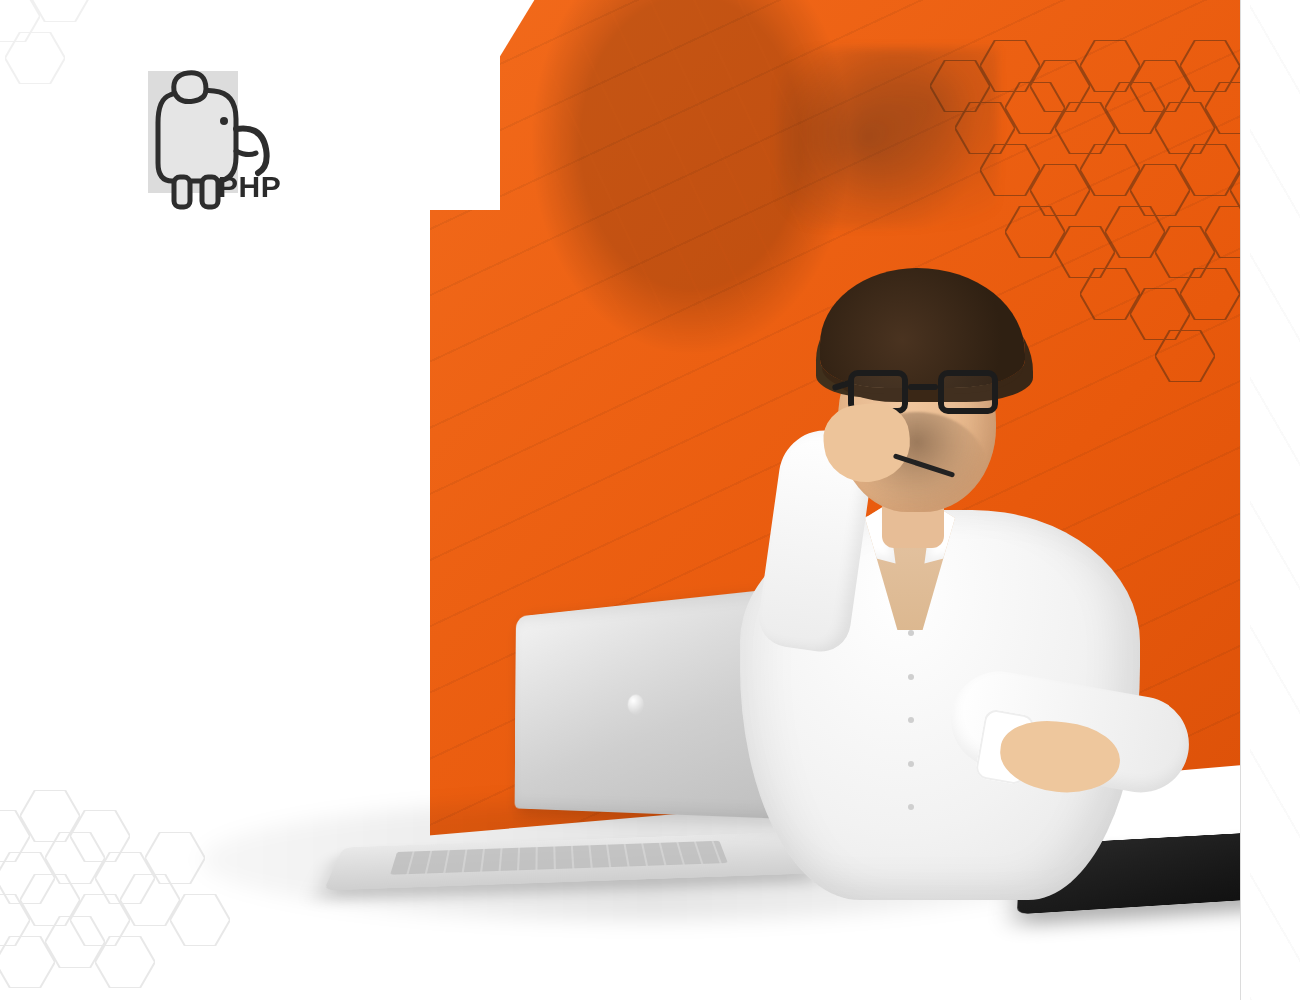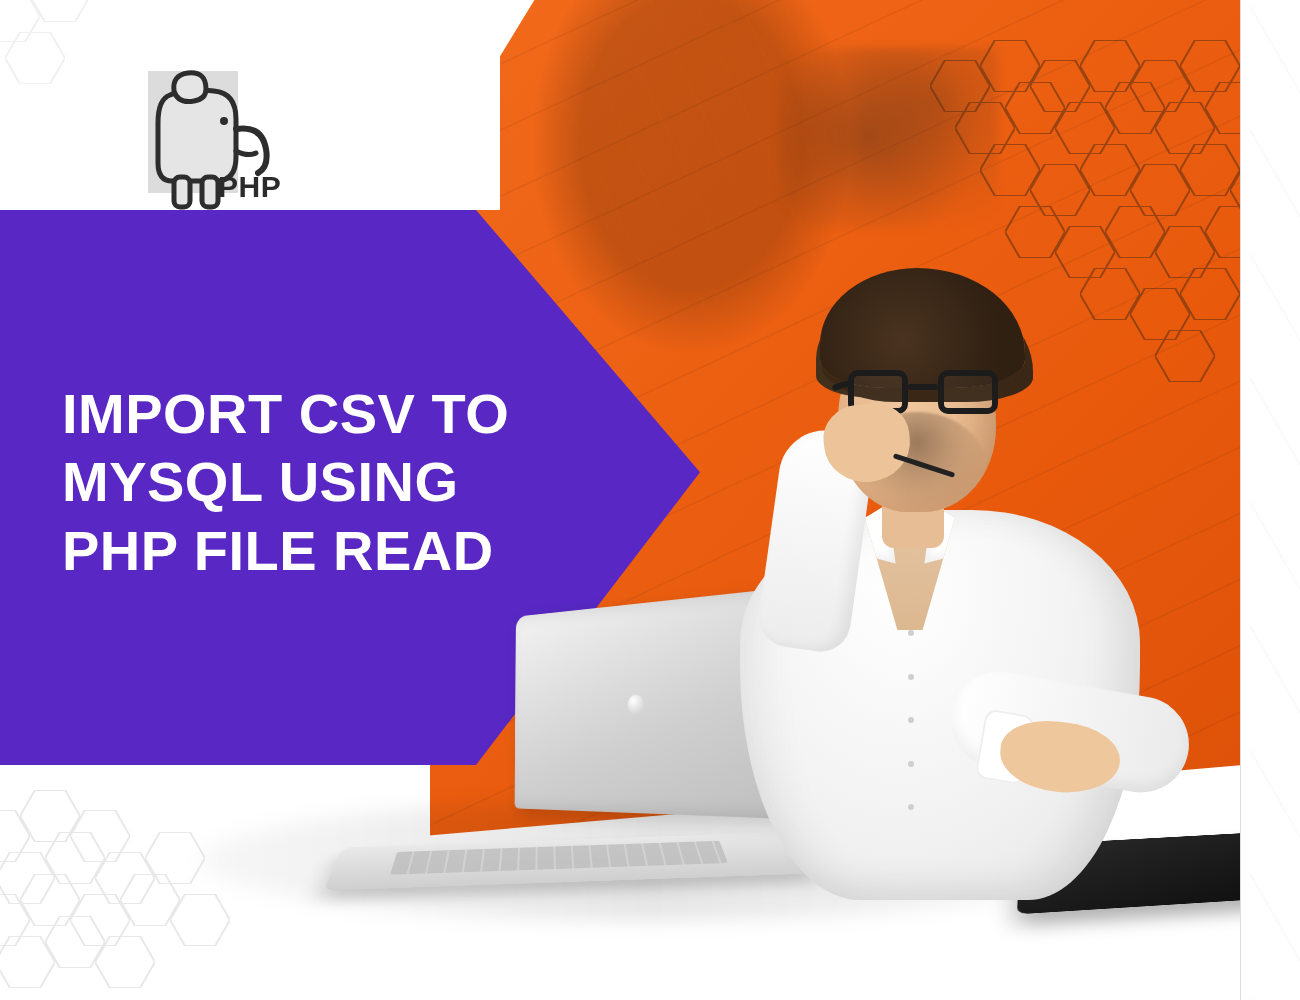--- a/index.html
+++ b/index.html
@@ -319,23 +319,20 @@
           <path d="M15 0h30l15 26-15 26H15L0 26z"></path>
         </svg>
       </div>
     <div class="hex" style="left:25px;top:42px;">
         <svg viewBox="0 0 60 52">
           <path d="M15 0h30l15 26-15 26H15L0 26z"></path>
         </svg>
       </div>
   </div>
 
-  <div class="purple-panel">
-    <div class="title">IMPORT CSV TO MYSQL USING PHP FILE READ</div>
-  </div>
 
   <div class="logo">
     <svg viewBox="0 0 160 155">
       <rect x="8" y="6" width="90" height="122" fill="#dcdcdc"></rect>
 
       <path d="M30 30 q-12 4 -12 28 v40 q0 18 14 18 h44 q20 0 20 -24 v-38 q0 -26 -22 -28 q-28 -3 -44 4 z" fill="#e5e5e5" stroke="#2d2d2d" stroke-width="5"></path>
 
       <path d="M34 26 q-2 -16 14 -18 q18 -2 18 16 q0 10 -12 12 q-16 3 -20 -10 z" fill="#e5e5e5" stroke="#2d2d2d" stroke-width="5"></path>
 
       <path d="M96 64 q26 -4 30 20 q3 18 -8 24" fill="none" stroke="#2d2d2d" stroke-width="6" stroke-linecap="round"></path>

